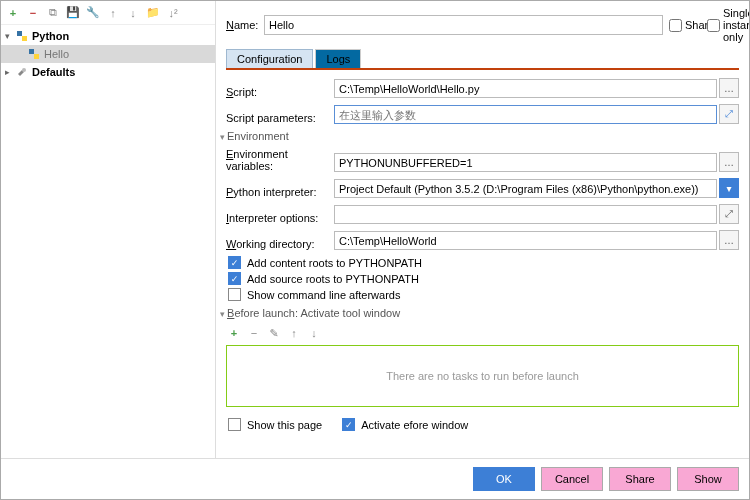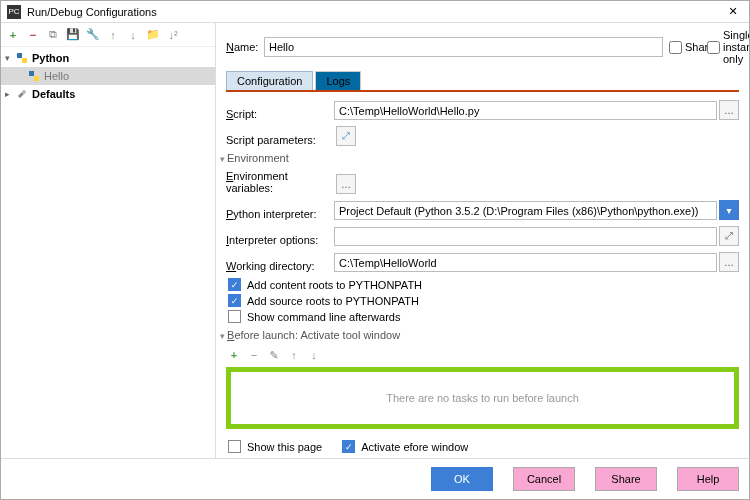--- a/index.html
+++ b/index.html
@@ -37,35 +37,30 @@
   .finput { flex: 1; height: 19px; border: 1px solid #bbb; padding: 0 4px; background: #fff; }
   .finput.hl { border: 1px solid #5a8fd6; }
   .iconbtn { width: 20px; height: 20px; border: 1px solid #bbb; margin-left: 2px; display: flex; align-items: center; justify-content: center; cursor: pointer; font-size: 10px; color: #555; background: #f5f5f5; }
   .iconbtn.blue { background: #3d7fd6; color: #fff; border-color: #3d7fd6; }
   .section { color: #555; margin: 6px 0 6px -6px; }
   .section::before { content: "▾ "; font-size: 9px; color: #888; }
   .cbrow { display: flex; align-items: center; gap: 6px; margin: 3px 0 3px 2px; }
   .cbox { width: 13px; height: 13px; border: 1px solid #888; display: inline-flex; align-items: center; justify-content: center; font-size: 9px; }
   .cbox.on { background: #3d7fd6; border-color: #3d7fd6; color: #fff; }
   .minitb { display: flex; gap: 4px; margin: 2px 0 4px 0; }
-  .emptybox { height: 62px; border: 5px solid #84cc16; display: flex; align-items: center; justify-content: center; color: #999; }
-  .footer { border-top: 1px solid #ddd; padding: 8px 10px; display: flex; justify-content: flex-end; gap: 20px; }
+  .emptybox { height: 62px; border: 1px solid #84cc16; display: flex; align-items: center; justify-content: center; color: #999; }
+  .footer { border-top: 1px solid #ddd; padding: 8px 10px; display: flex; justify-content: flex-end; gap: 6px; }
   .btn { min-width: 62px; height: 24px; border: 1px solid #aaa; background: #f9a8d4; cursor: pointer; }
   .btn.primary { background: #3d7fd6; color: #fff; border-color: #3d7fd6; }
   u.h { text-decoration: underline; }
 </style>
 </head>
 <body>
 
 <div class="window">
-  <div class="titlebar">
-    <div class="ico">PC</div>
-    <div class="title">Run/Debug Configurations</div>
-    <div class="x">✕</div>
-  </div>
 
   <div class="body">
 
     <div class="left">
       <div class="toolbar">
         <span class="tbtn green">+</span>
         <span class="tbtn red">−</span>
         <span class="tbtn gray">⧉</span>
         <span class="tbtn gray">💾</span>
         <span class="tbtn gray">🔧</span>
@@ -128,27 +123,29 @@
       </div>
 
       <div class="form">
         <div class="frow">
           <span class="flabel"><u class="h">S</u>cript:</span>
           <input class="finput" value="C:\Temp\HelloWorld\Hello.py" style="">
           <span class="iconbtn">…</span>
         </div>
         <div class="frow">
           <span class="flabel">Script parameters:</span>
+          <input class="finput hl" placeholder="在这里输入参数" style="">
           <span class="iconbtn" style="color:#3d7fd6">⤢</span>
         </div>
 
         <div class="section">Environment</div>
 
         <div class="frow">
           <span class="flabel"><u class="h">E</u>nvironment variables:</span>
+          <input class="finput" value="PYTHONUNBUFFERED=1" style="">
           <span class="iconbtn">…</span>
         </div>
         <div class="frow">
           <span class="flabel"><u class="h">P</u>ython interpreter:</span>
           <input class="finput" value="Project Default (Python 3.5.2 (D:\Program Files (x86)\Python\python.exe))" style="">
           <span class="iconbtn blue">▾</span>
         </div>
         <div class="frow">
           <span class="flabel"><u class="h">I</u>nterpreter options:</span>
           <input class="finput" value="" style="">
@@ -194,15 +191,15 @@
           </div>
         </div>
       </div>
     </div>
   </div>
 
   <div class="footer">
     <button class="btn primary">OK</button>
     <button class="btn">Cancel</button>
     <button class="btn">Share</button>
-    <button class="btn">Help</button>
+    <button class="btn">Show</button>
   </div>
 </div>
 
 </body></html>

